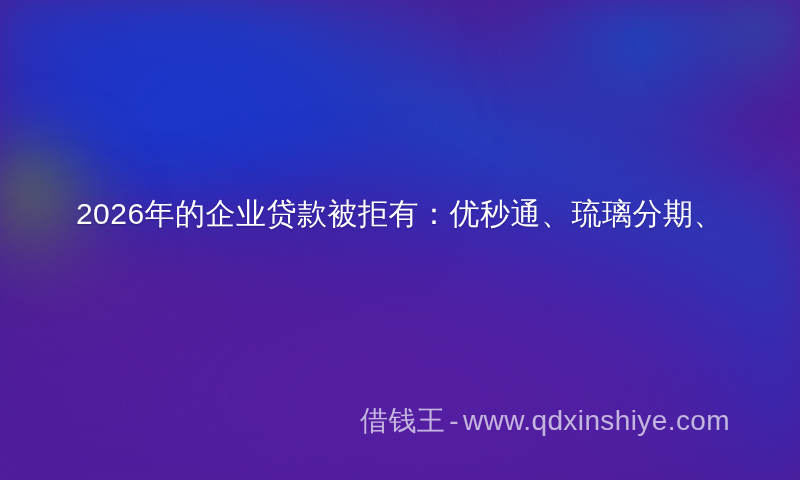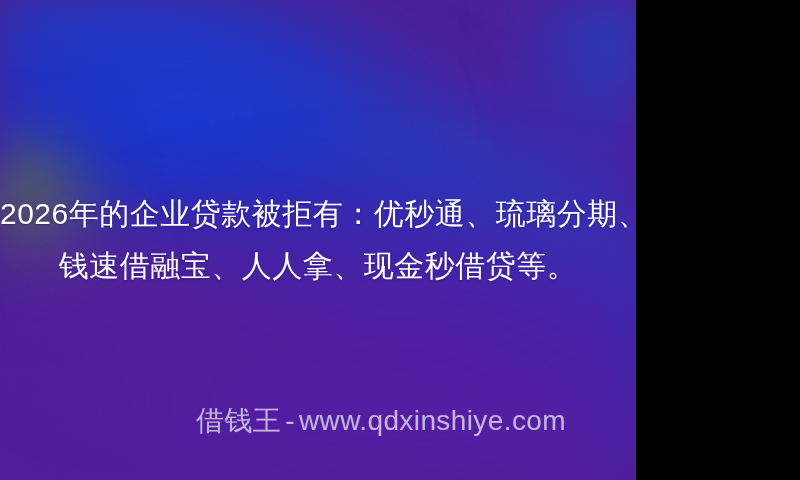--- a/index.html
+++ b/index.html
@@ -2,21 +2,21 @@
 <html><head>
 <meta charset="utf-8">
 <style>
   html, body {
     margin: 0;
     padding: 0;
     background: #000;
   }
   #stage {
     position: relative;
-    width: 636px;
+    width: 800px;
     height: 480px;
     overflow: hidden;
     font-family: "Liberation Sans", "DejaVu Sans", sans-serif;
     background: #4f1e9c;
   }
 
   
   .bg-layer {
     position: absolute;
     inset: 0;
@@ -138,20 +138,19 @@
   <div class="bg-layer" id="bg-blue-pool"></div>
   <div class="bg-layer" id="bg-blue-topright"></div>
   <div class="bg-layer" id="bg-teal"></div>
   <div class="bg-layer" id="bg-green"></div>
   <div class="bg-layer" id="bg-green2"></div>
   <div class="bg-layer" id="bg-magenta"></div>
   <div class="bg-layer" id="bg-violet"></div>
 
   <div id="headline">
     <span class="hl-line">2026年的企业贷款被拒有：优秒通、琉璃分期、</span>
-    <span class="hl-line">钱速借融宝、人人拿、现金秒借贷等。</span>
   </div>
 
   <div id="watermark">
     <span>借钱王</span><span class="wm-sep">-</span><span>www.qdxinshiye.com</span>
   </div>
 
 </div>
 
 </body></html>

